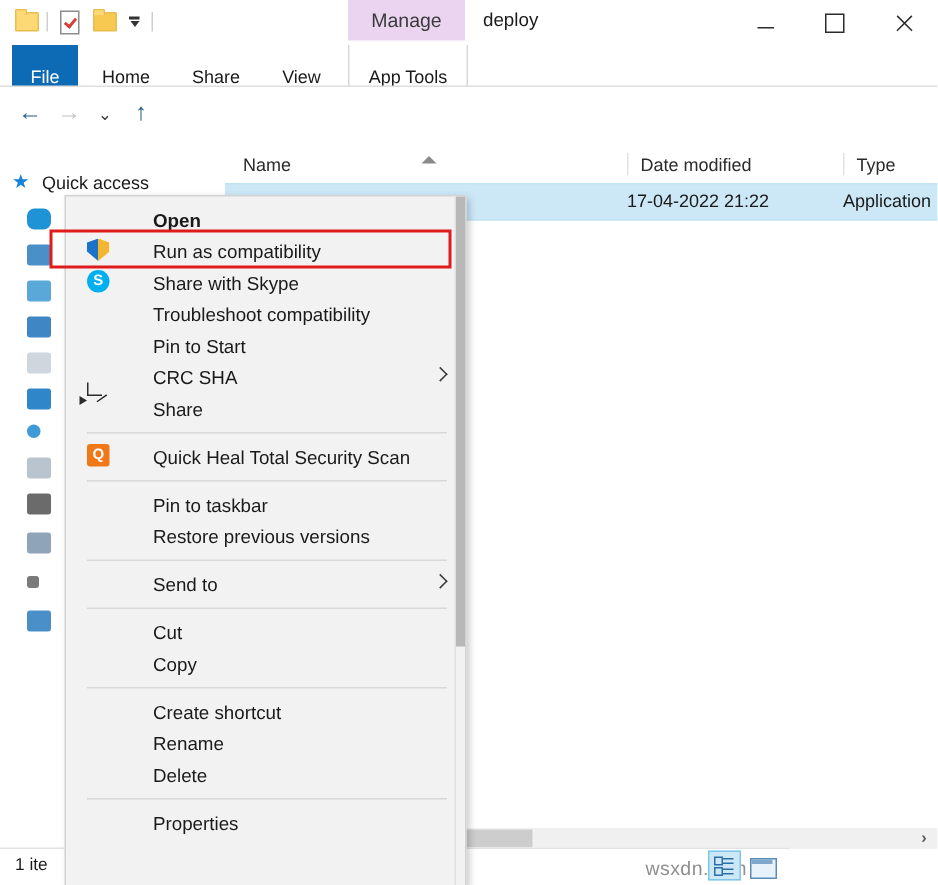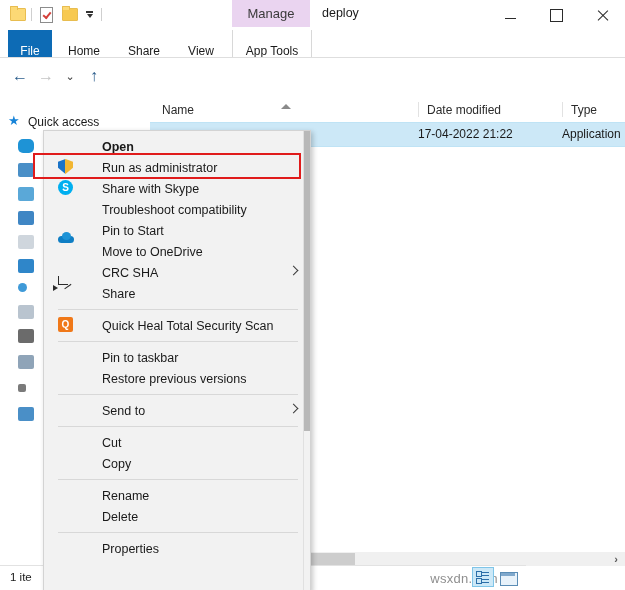--- a/index.html
+++ b/index.html
@@ -313,43 +313,39 @@
   <div class="ctxmenu">
 
     <div style="height:5px;"></div>
 
     <div class="mi bold">
       <span>Open</span>
     </div>
 
     <div class="mi">
       <span class="ico"><span class="shield"><span class="sh"></span></span></span>
-      <span>Run as administrator</span>
+      <span>Run as compatibility</span>
       <span class="redbox"></span>
     </div>
 
     <div class="mi">
       <span class="ico">
           <span class="skype">S</span>
         </span>
       <span>Share with Skype</span>
     </div>
 
     <div class="mi">
       <span>Troubleshoot compatibility</span>
     </div>
 
     <div class="mi">
       <span>Pin to Start</span>
     </div>
 
-    <div class="mi">
-      <span class="ico"><span class="cloud"></span></span>
-      <span>Move to OneDrive</span>
-    </div>
 
 
     <div class="mi">
       <span>CRC SHA</span>
       <span class="sub"></span>
     </div>
 
     <div class="mi">
       <span class="ico"><span class="sharearrow"><span class="tip"></span></span></span>
       <span>Share</span>
@@ -386,20 +382,23 @@
     <div class="mi">
       <span>Cut</span>
     </div>
 
     <div class="mi">
       <span>Copy</span>
     </div>
 
     <div class="msep"></div>
 
+    <div class="mi">
+      <span>Create shortcut</span>
+    </div>
 
     <div class="mi">
       <span>Rename</span>
     </div>
 
     <div class="mi">
       <span>Delete</span>
     </div>
 
     <div class="msep"></div>

